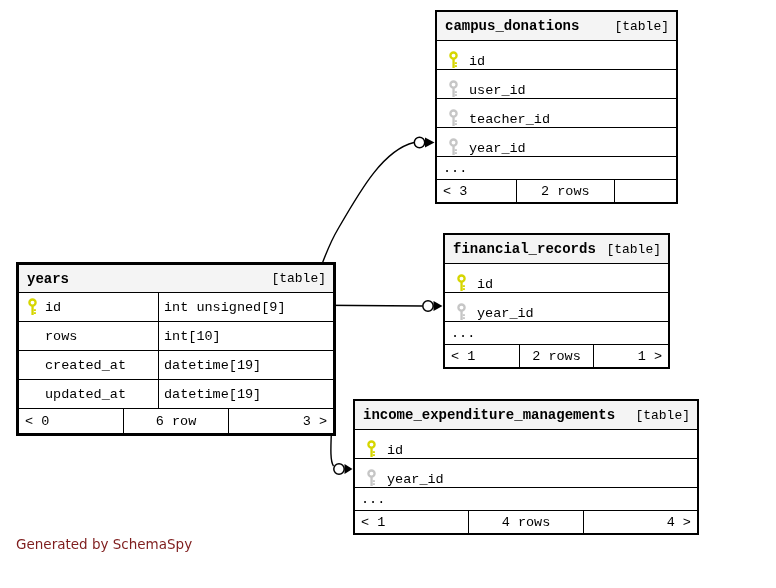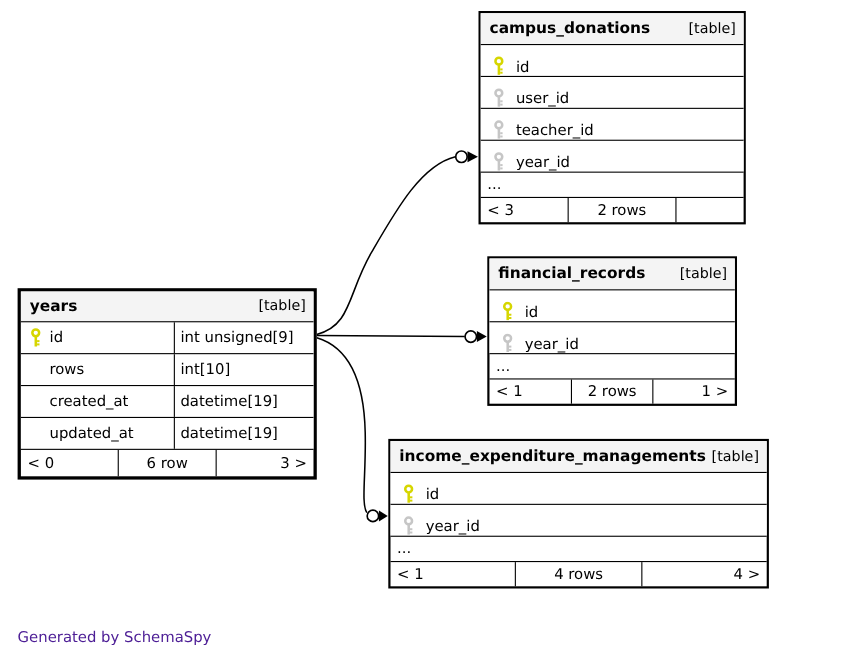--- a/index.html
+++ b/index.html
@@ -14,20 +14,21 @@
   #edges {
     position: absolute; left: 0; top: 0; width: 776px; height: 588px;
     z-index: 1; pointer-events: none;
   }
   .table-node {
     position: absolute;
     background: #fff;
     border: 2px solid #000;
     z-index: 2;
     font-size: 13.5px;
+    font-family: Liberation Mono, monospace;
   }
   .table-node.focus { border-width: 3px; }
   .tn-header {
     display: flex; justify-content: space-between; align-items: center;
     background: #f4f4f4;
     height: 28px;
     padding: 0 7px 0 8px;
   }
   .tn-title { font-weight: bold; font-size: 14px; }
   .tn-badge { font-size: 13px; }
@@ -68,26 +69,26 @@
   .tn-footer .cell.left { justify-content: flex-start; }
   .f-third .cell { flex: 1; }
   
   .f-campus .cell.left { flex: 0 0 33%; }
   .f-campus .cell.mid { flex: 0 0 41%; }
   .f-campus .cell.right { flex: 1; }
   
   #t-campus { left: 435px; top: 10px; width: 243px; }
   #t-financial { left: 443px; top: 233px; width: 227px; }
   #t-income { left: 353px; top: 399px; width: 346px; }
-  #t-years { left: 16px; top: 262px; width: 272px; }
+  #t-years { left: 16px; top: 262px; width: 320px; }
   #t-years .tn-header { height: 27px; }
   #t-years .tn-footer { height: 25px; }
   .generator-note {
-    position: absolute; left: 16px; top: 572px;
-    font-size: 13.5px; color: #4c1d95; z-index: 2;
+    position: absolute; left: 16px; top: 536px;
+    font-size: 13.5px; color: #7f1d1d; z-index: 2;
   }
   .key-icon { display: block; }
 </style>
 </head>
 <body>
 
 <svg id="edges" viewBox="0 0 776 588" xmlns="http://www.w3.org/2000/svg">
 
   <g>
     <path d="M 288 304 C 320 296, 316 266, 338 229 C 360 191, 383 150, 414 142.5" fill="none" stroke="#000" stroke-width="1.4"></path>

